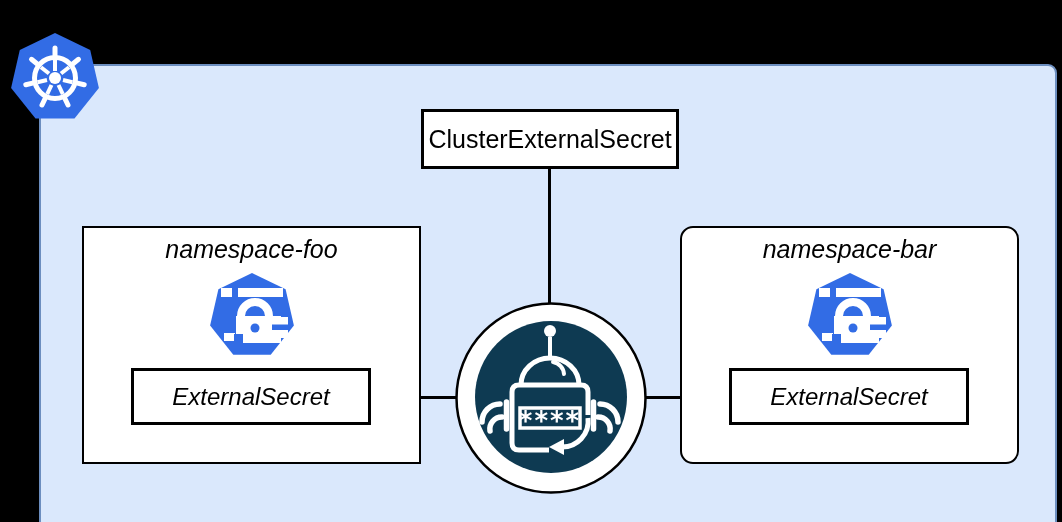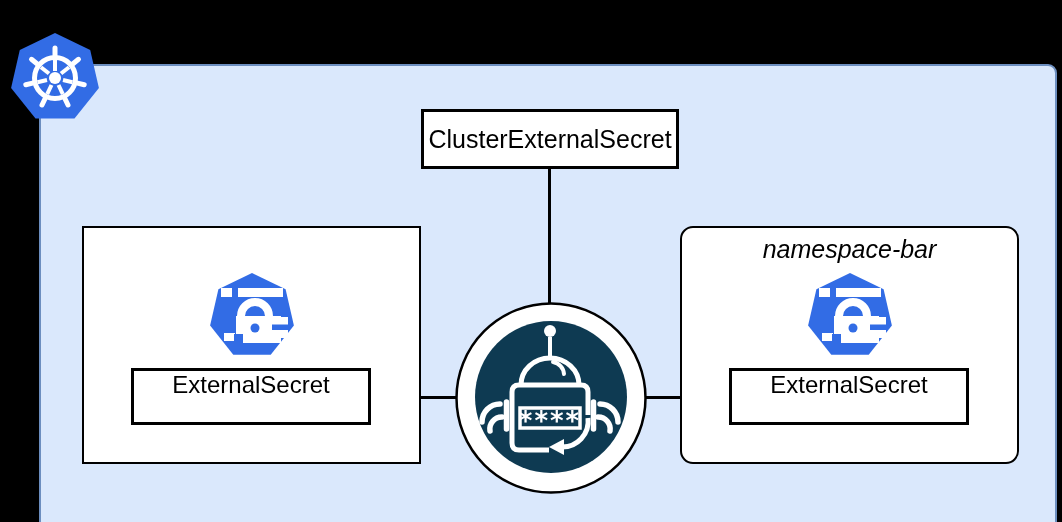--- a/index.html
+++ b/index.html
@@ -24,21 +24,21 @@
   
   .ns-box{position:absolute;top:198px;width:335px;height:234px;
           background:var(--node-fill,#fff);border:2.5px solid var(--line-black,#000);}
   .ns-box.left{left:82px;}
   .ns-box.right{left:680px;border-radius:13px;}
   .ns-title{margin-top:7px;text-align:center;font-style:italic;font-size:25px;}
   .ns-icon{position:absolute;top:43px;left:50%;transform:translateX(-50%);
            width:88px;height:88px;}
   .es-box{position:absolute;top:140px;left:47px;width:234px;height:51px;
           background:var(--node-fill,#fff);border:3px solid var(--line-black,#000);
-          display:flex;align-items:flex-start;justify-content:center;font-size:24px;}
+          display:flex;align-items:center;justify-content:center;font-size:24px;font-style:italic;}
 
   
   .v-line{position:absolute;left:548px;top:139px;width:3px;height:136px;
           background:var(--line-black,#000);}
   .h-line{position:absolute;top:368px;height:3px;background:var(--line-black,#000);}
   .h-line.left{left:384px;width:72px;}
   .h-line.right{left:646px;width:70px;}
   .arrowhead{position:absolute;width:0;height:0;top:361px;}
   .arrowhead.to-left{left:371px;border-right:21px solid var(--line-black,#000);
           border-top:8.5px solid transparent;border-bottom:8.5px solid transparent;}
@@ -92,20 +92,21 @@
     <span>ClusterExternalSecret</span>
   </div>
 
   <div class="v-line"></div>
   <div class="h-line left"></div>
   <div class="arrowhead to-left"></div>
   <div class="h-line right"></div>
   <div class="arrowhead to-right"></div>
 
   <div class="ns-box left">
+    <div class="ns-title">namespace-foo</div>
     <svg class="ns-icon" viewBox="0 0 88 88">
       <polygon class="k8s-blue" points="44,2 77.6,18.2 85.9,54.6 62.7,83.7 25.3,83.7 2.1,54.6 10.4,18.2"></polygon>
       <rect class="wht" x="13" y="17" width="11" height="9"></rect>
       <rect class="wht" x="30" y="17" width="45" height="9"></rect>
       <path class="ws" d="M33 45 A14 14 0 0 1 61 45" stroke-width="8"></path>
       <rect class="wht" x="28" y="45" width="45" height="27"></rect>
       <rect class="wht" x="73" y="46" width="7" height="8"></rect>
       <rect class="wht" x="73" y="59" width="7" height="8"></rect>
       <rect class="wht" x="16" y="62" width="11" height="8"></rect>
       <circle class="k8s-blue" cx="47" cy="57" r="4.5"></circle>

